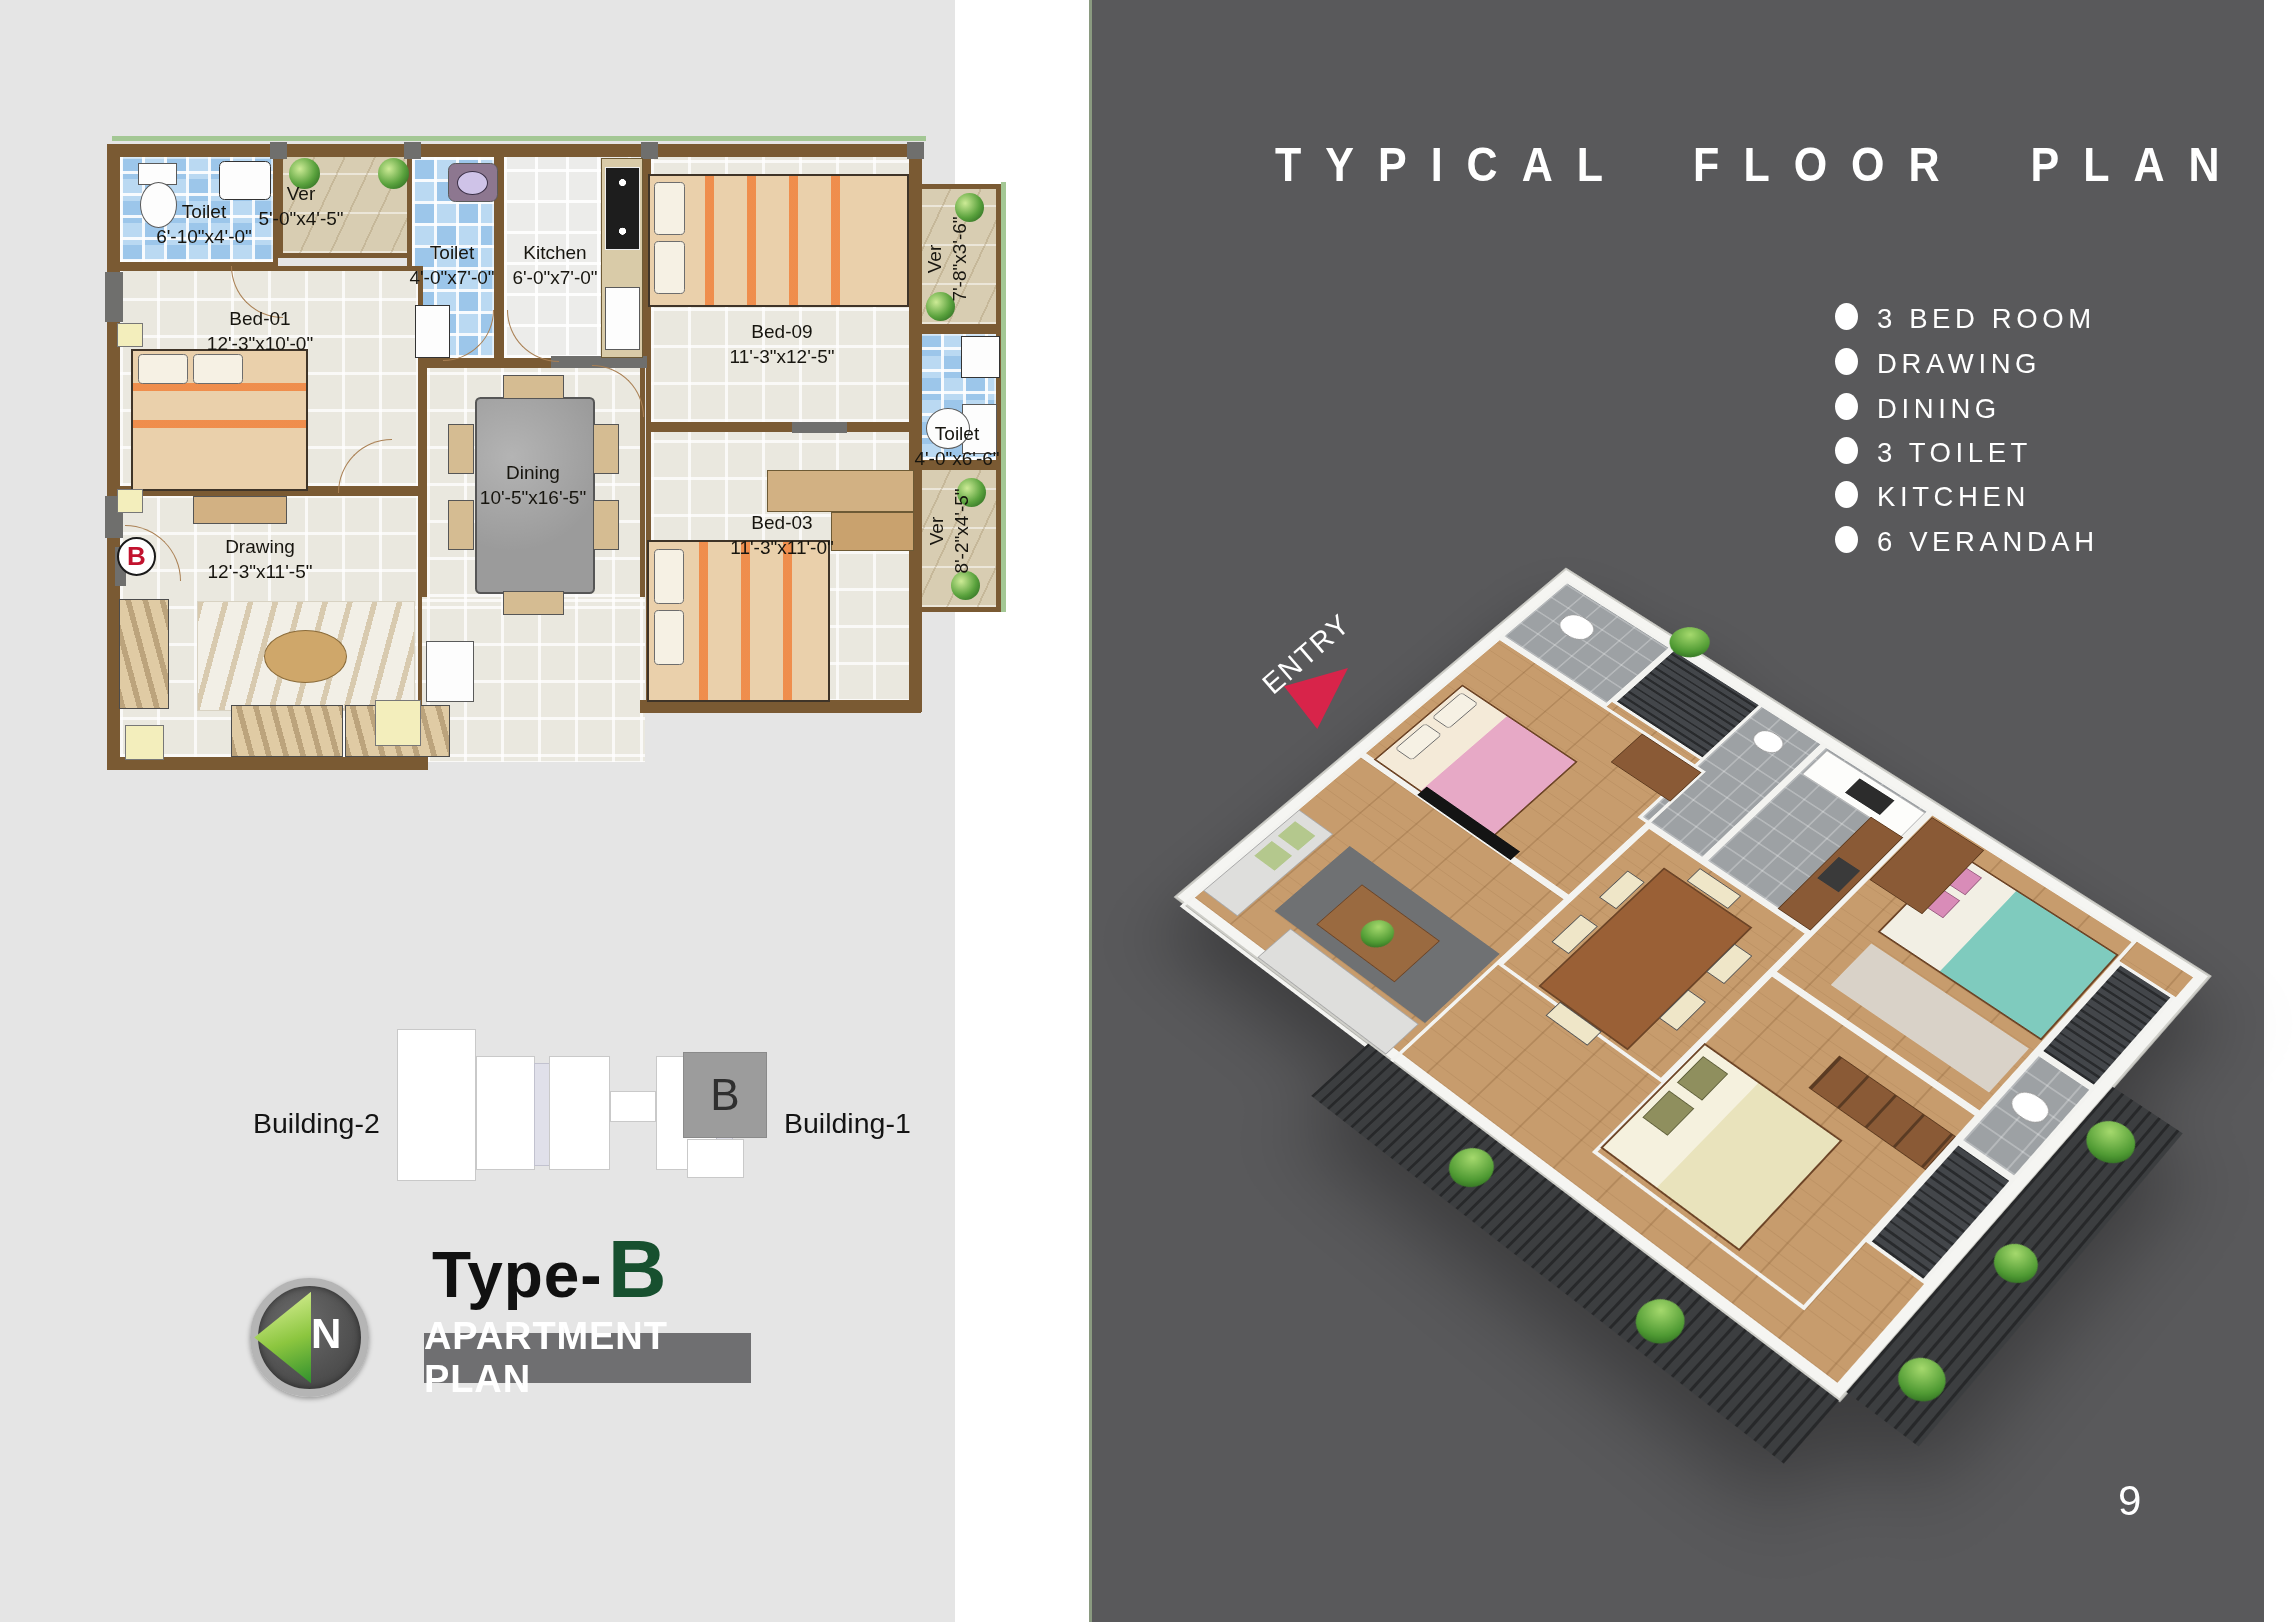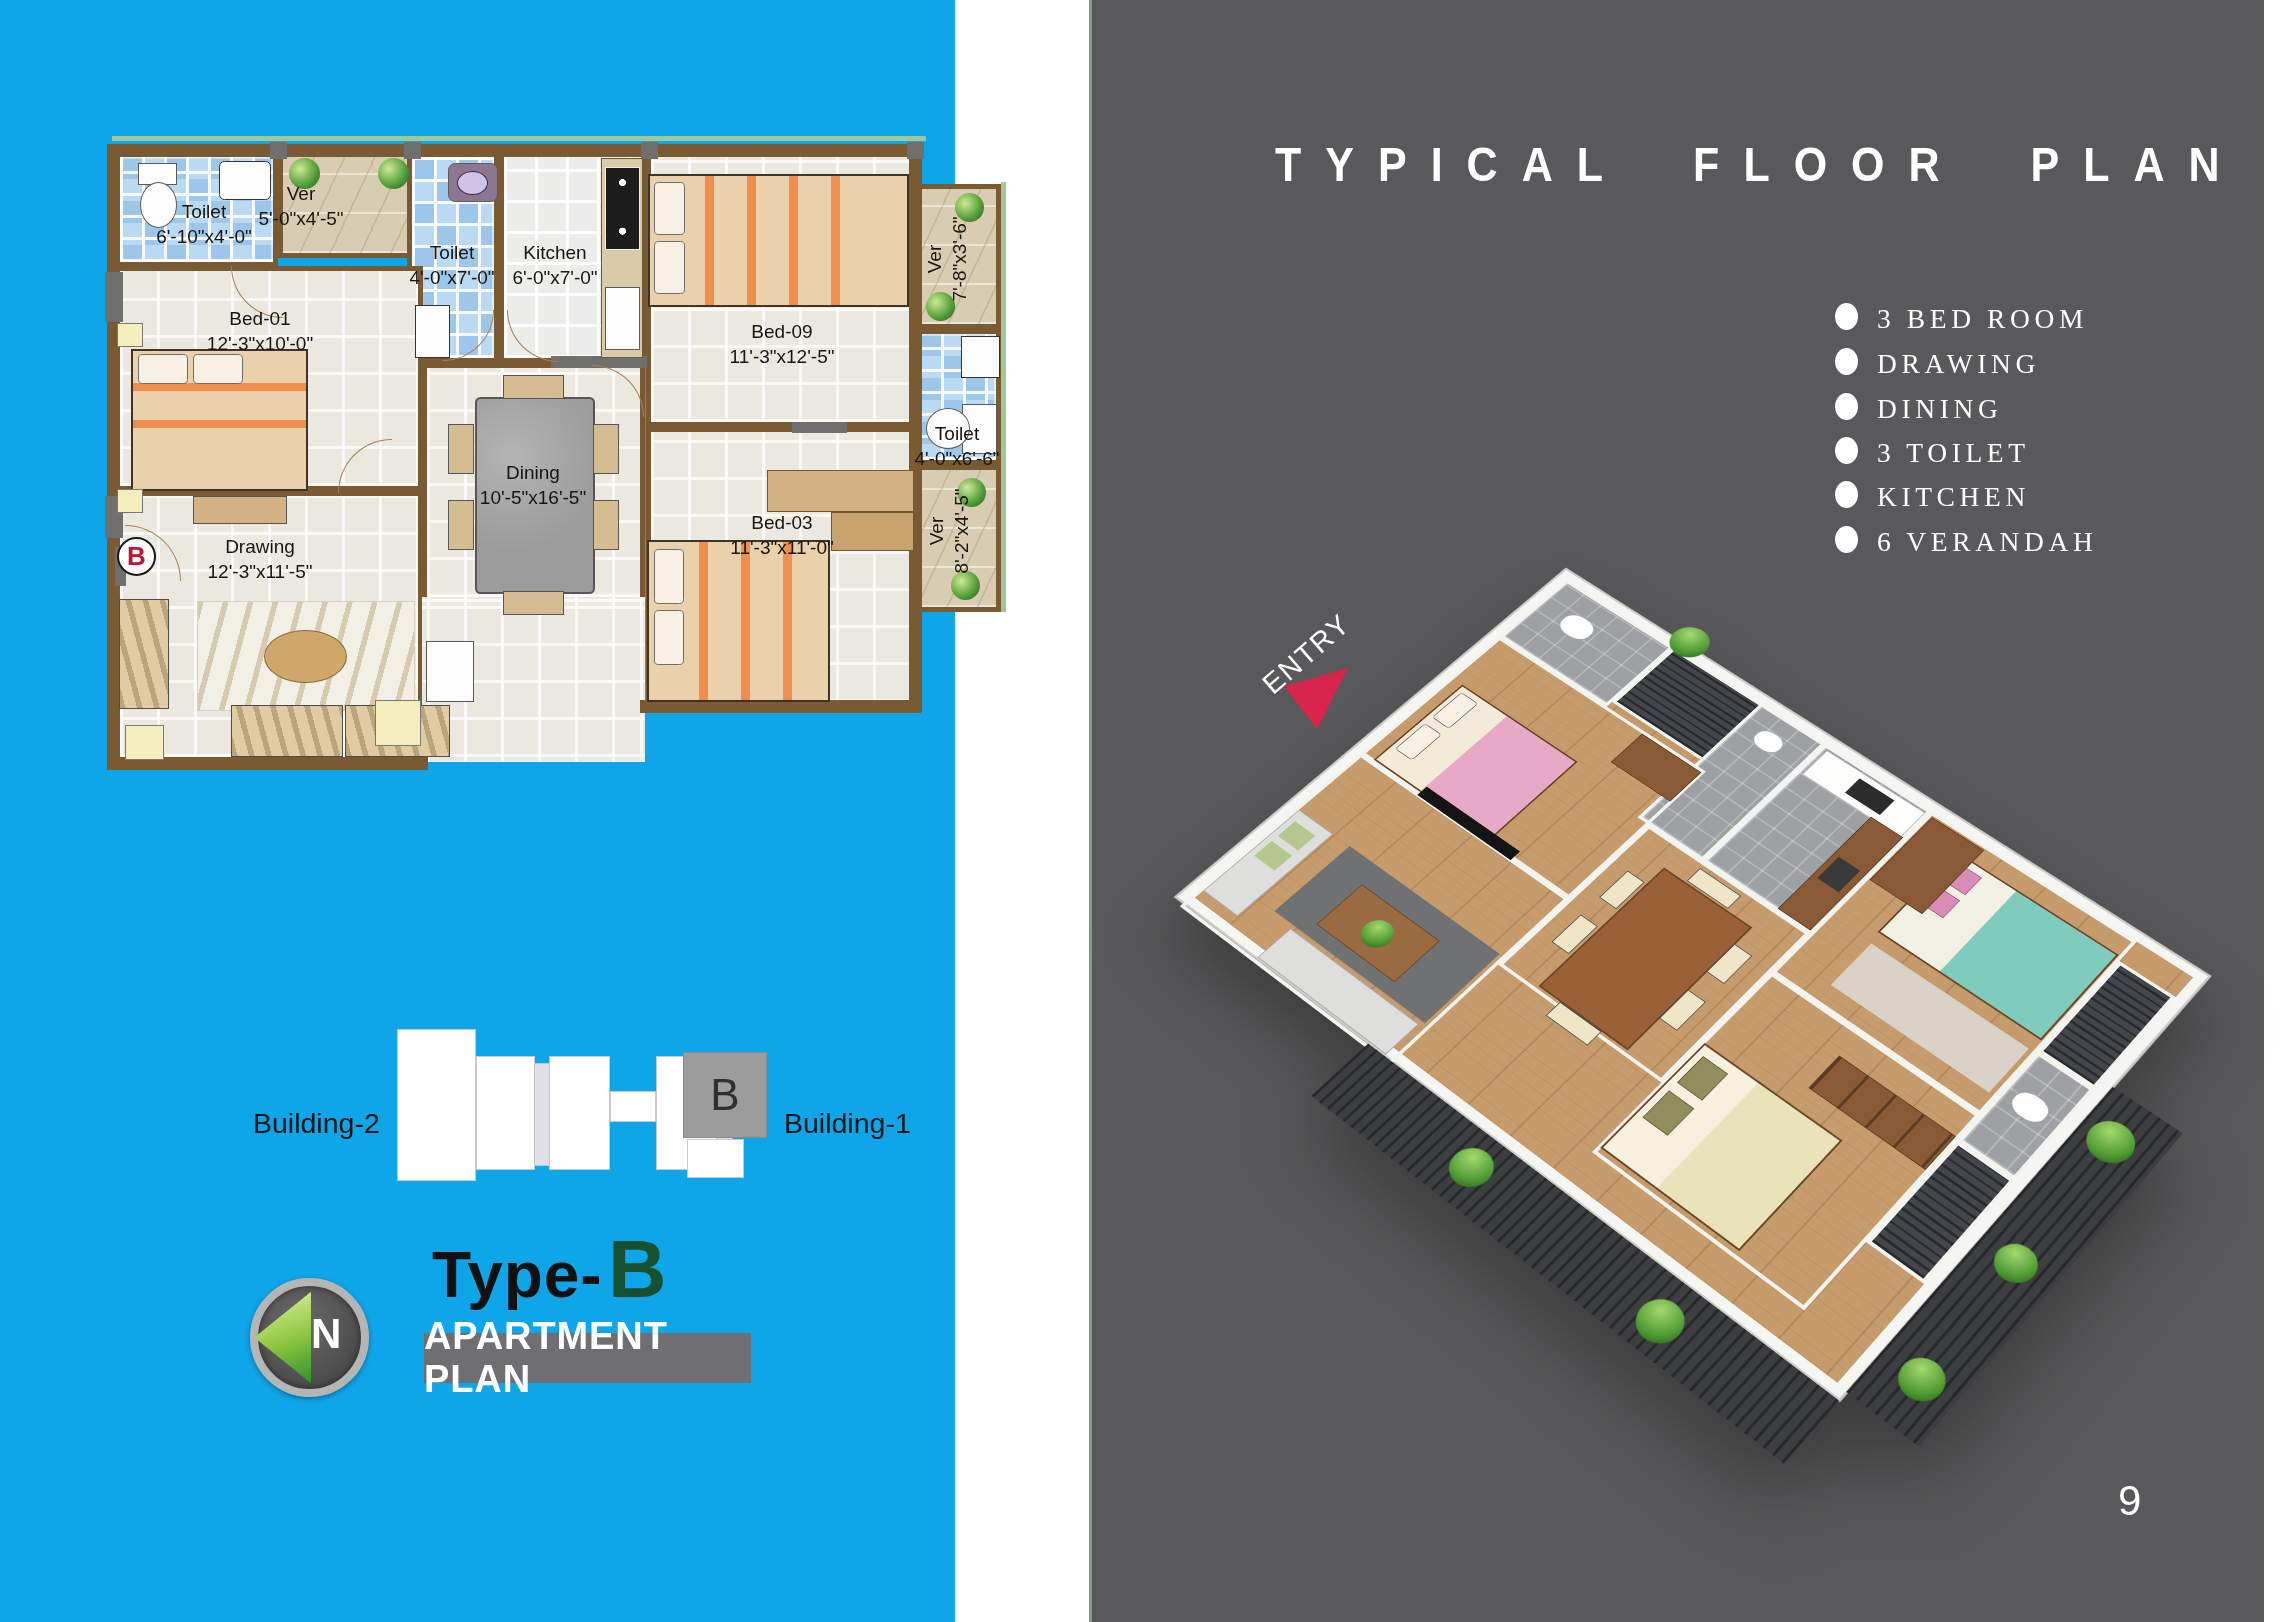--- a/index.html
+++ b/index.html
@@ -1,20 +1,20 @@
 <!DOCTYPE html>
 <html style="font-size:14.7px"><head>
 <meta charset="utf-8">
 <style>
   html,body{margin:0;padding:0;background:#ffffff;}
   body{width:2296px;height:1623px;position:relative;overflow:hidden;
        font-family:"Liberation Sans",sans-serif;-webkit-font-smoothing:antialiased;}
   .abs{position:absolute;}
   
-  #green-panel{left:0;top:0;width:955px;height:1623px;background:#0ea5e9;}
+  #green-panel{left:0;top:0;width:955px;height:1623px;background:#e5e5e5;}
   #gray-panel{left:1089px;top:0;width:1172px;height:1623px;background:#59595b;border-left:3.7px solid #8a9a80;}
   
   .room{position:absolute;border:5.5px solid #7a5a33;box-sizing:border-box;}
   .floor{background-color:#eae8df;
     background-image:repeating-linear-gradient(0deg,rgba(255,255,255,.75) 0 2.8px,transparent 2.8px 37px),
                      repeating-linear-gradient(90deg,rgba(255,255,255,.75) 0 2.8px,transparent 2.8px 37px);}
   .tileblue{background:conic-gradient(#bad9f2 25%,#9cc6ea 0 50%,#bad9f2 0 75%,#9cc6ea 0) 0 0/44px 44px;
     background-color:#a9cdec;
     box-shadow:inset 0 0 0 1.8px rgba(255,255,255,.6);}
   .tileblue:after{content:"";position:absolute;inset:0;
@@ -68,21 +68,21 @@
   .terr{position:absolute;background-color:#3c3e40;z-index:1;
     background-image:repeating-linear-gradient(90deg,rgba(0,0,0,.35) 0 2.8px,transparent 2.8px 11px);}
   .bush{position:absolute;border-radius:50%;z-index:9;
     background:radial-gradient(circle at 35% 30%,#a5d96d,#4f9a33 60%,#225c19 95%);}
   
   #floor-title{left:1275px;top:138px;color:#fff;font-size:43px;font-weight:700;
     letter-spacing:24px;word-spacing:31px;transform:scaleY(1.1);transform-origin:left top;white-space:nowrap;}
   .feat{position:absolute;left:1835px;height:27.5px;color:#fff;}
   .feat .dot{position:absolute;left:0;top:1.8px;width:23px;height:27px;background:#fff;border-radius:50%;}
   .feat .ftext{position:absolute;left:42px;top:1.8px;font-size:27.5px;letter-spacing:4.6px;white-space:nowrap;
-    font-family:Liberation Serif, serif;}
+    font-family:Liberation Sans, sans-serif;}
   #entry-label{left:1256px;top:676px;color:#fff;font-size:28.5px;letter-spacing:1.8px;
     transform:rotate(-41deg);transform-origin:left top;z-index:40;}
   #entry-arrow{left:1284px;top:668px;width:64px;height:61px;background:#d8244a;z-index:39;
     clip-path:polygon(100% 0,52% 100%,0 30%);}
   #page-num{left:2118px;top:1477px;color:#fff;font-size:42px;}
   
   #type-line{left:432px;top:1223px;display:flex;align-items:baseline;}
   #type-prefix{font-size:64px;font-weight:600;color:#111;letter-spacing:0.9px;}
   #type-letter{font-size:81px;font-weight:800;color:#17502f;margin-left:5.5px;}
   #size-banner{left:424px;top:1333px;width:327px;height:50px;background:#6f6f71;

